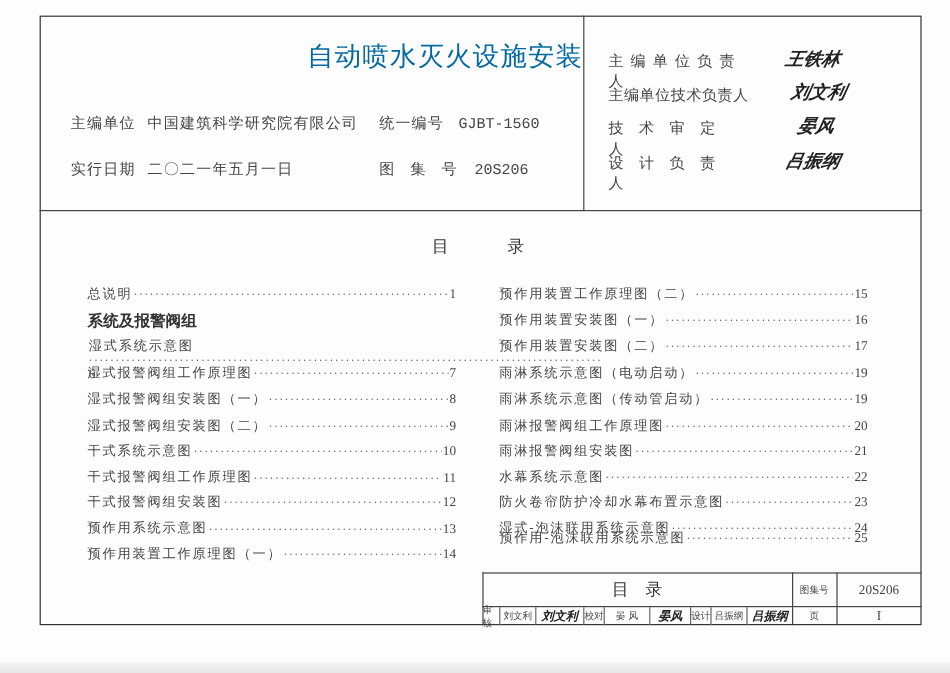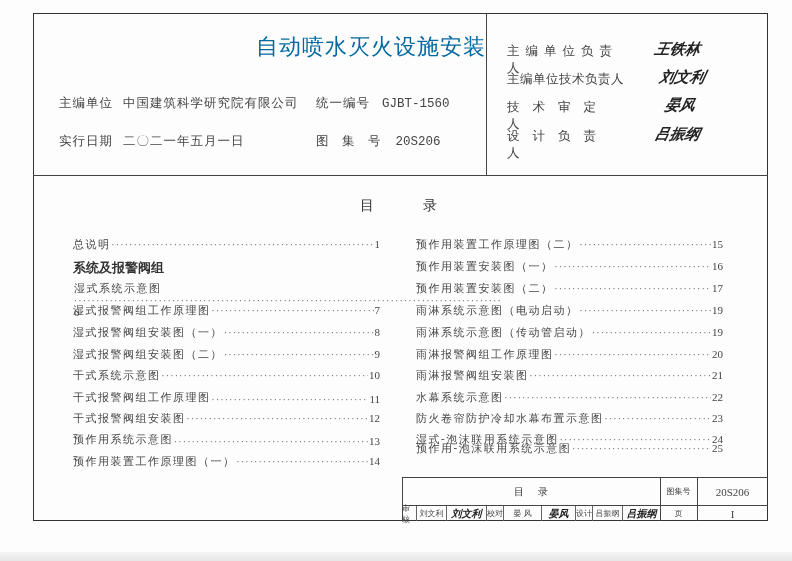--- a/index.html
+++ b/index.html
@@ -47,21 +47,21 @@
     .toc-entry .dots {
       flex: 1; overflow: hidden; margin: 0 1px; color: #666; letter-spacing: 1.6px; font-size: 9px;
     }
     .toc-entry .dots::before { content: "································································································"; }
     .toc-entry .p { font-family: "Liberation Serif", serif; font-size: 11px; }
     .toc-section {
       position: absolute; font-family: "DejaVu Sans", sans-serif; font-weight: bold; font-size: 13px; color: #333;
     }
 
     .tb-cell { position: absolute; display: flex; align-items: center; justify-content: center; box-sizing: border-box; color: #444; }
-    .tb-title { font-size: 10px; letter-spacing: 14px; font-family: Liberation Sans, sans-serif; color: #333; }
+    .tb-title { font-size: 14px; letter-spacing: 14px; font-family: Liberation Sans, sans-serif; color: #333; }
     .tb-small { font-size: 8px; font-family: "DejaVu Serif", serif; }
     .tb-code { font-family: "Liberation Serif", serif; font-size: 11px; }
     .tb-sig { font-family: "DejaVu Serif", serif; font-style: italic; font-weight: bold; font-size: 10px; color: #222; }
     .tb-border-r { border-right: 1px solid #666; }
   </style>
 </head>
 <body>
 
 <div class="sheet-bottom-shadow"></div>
 

